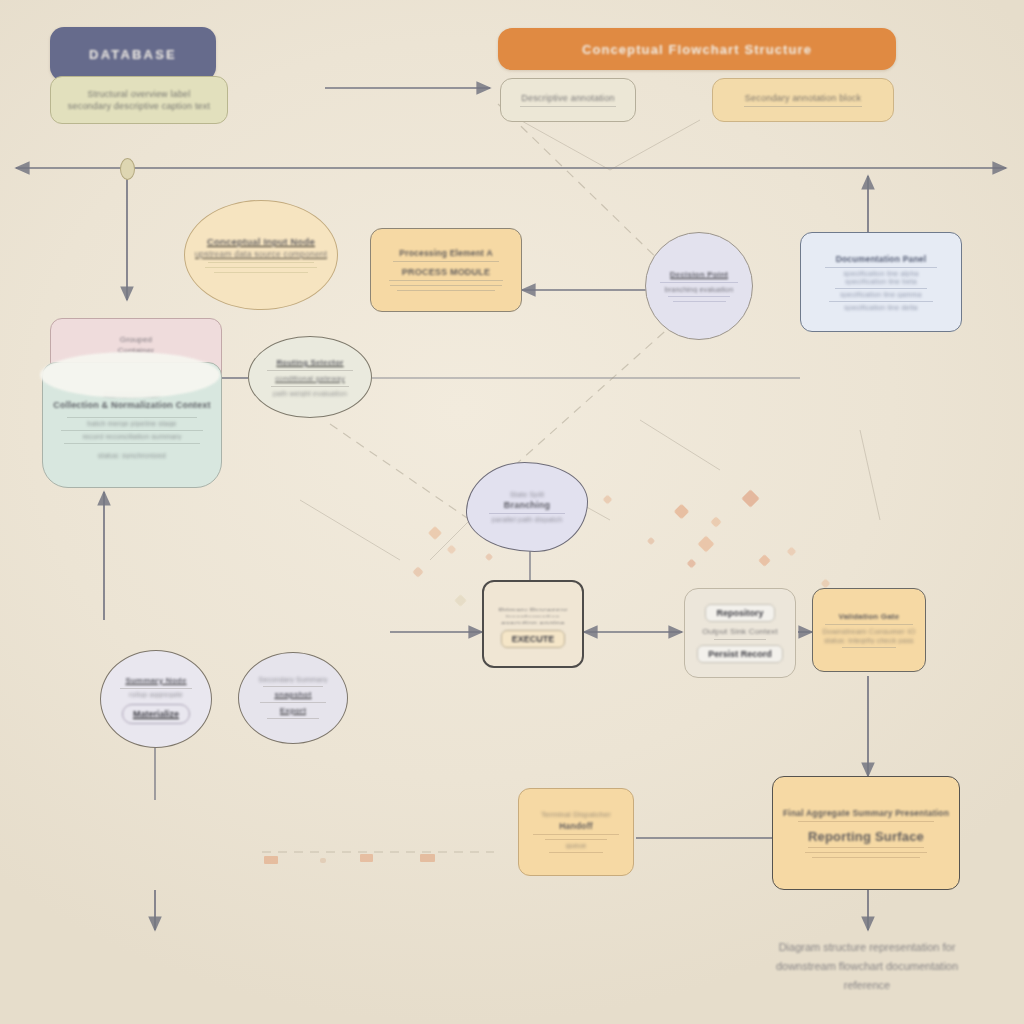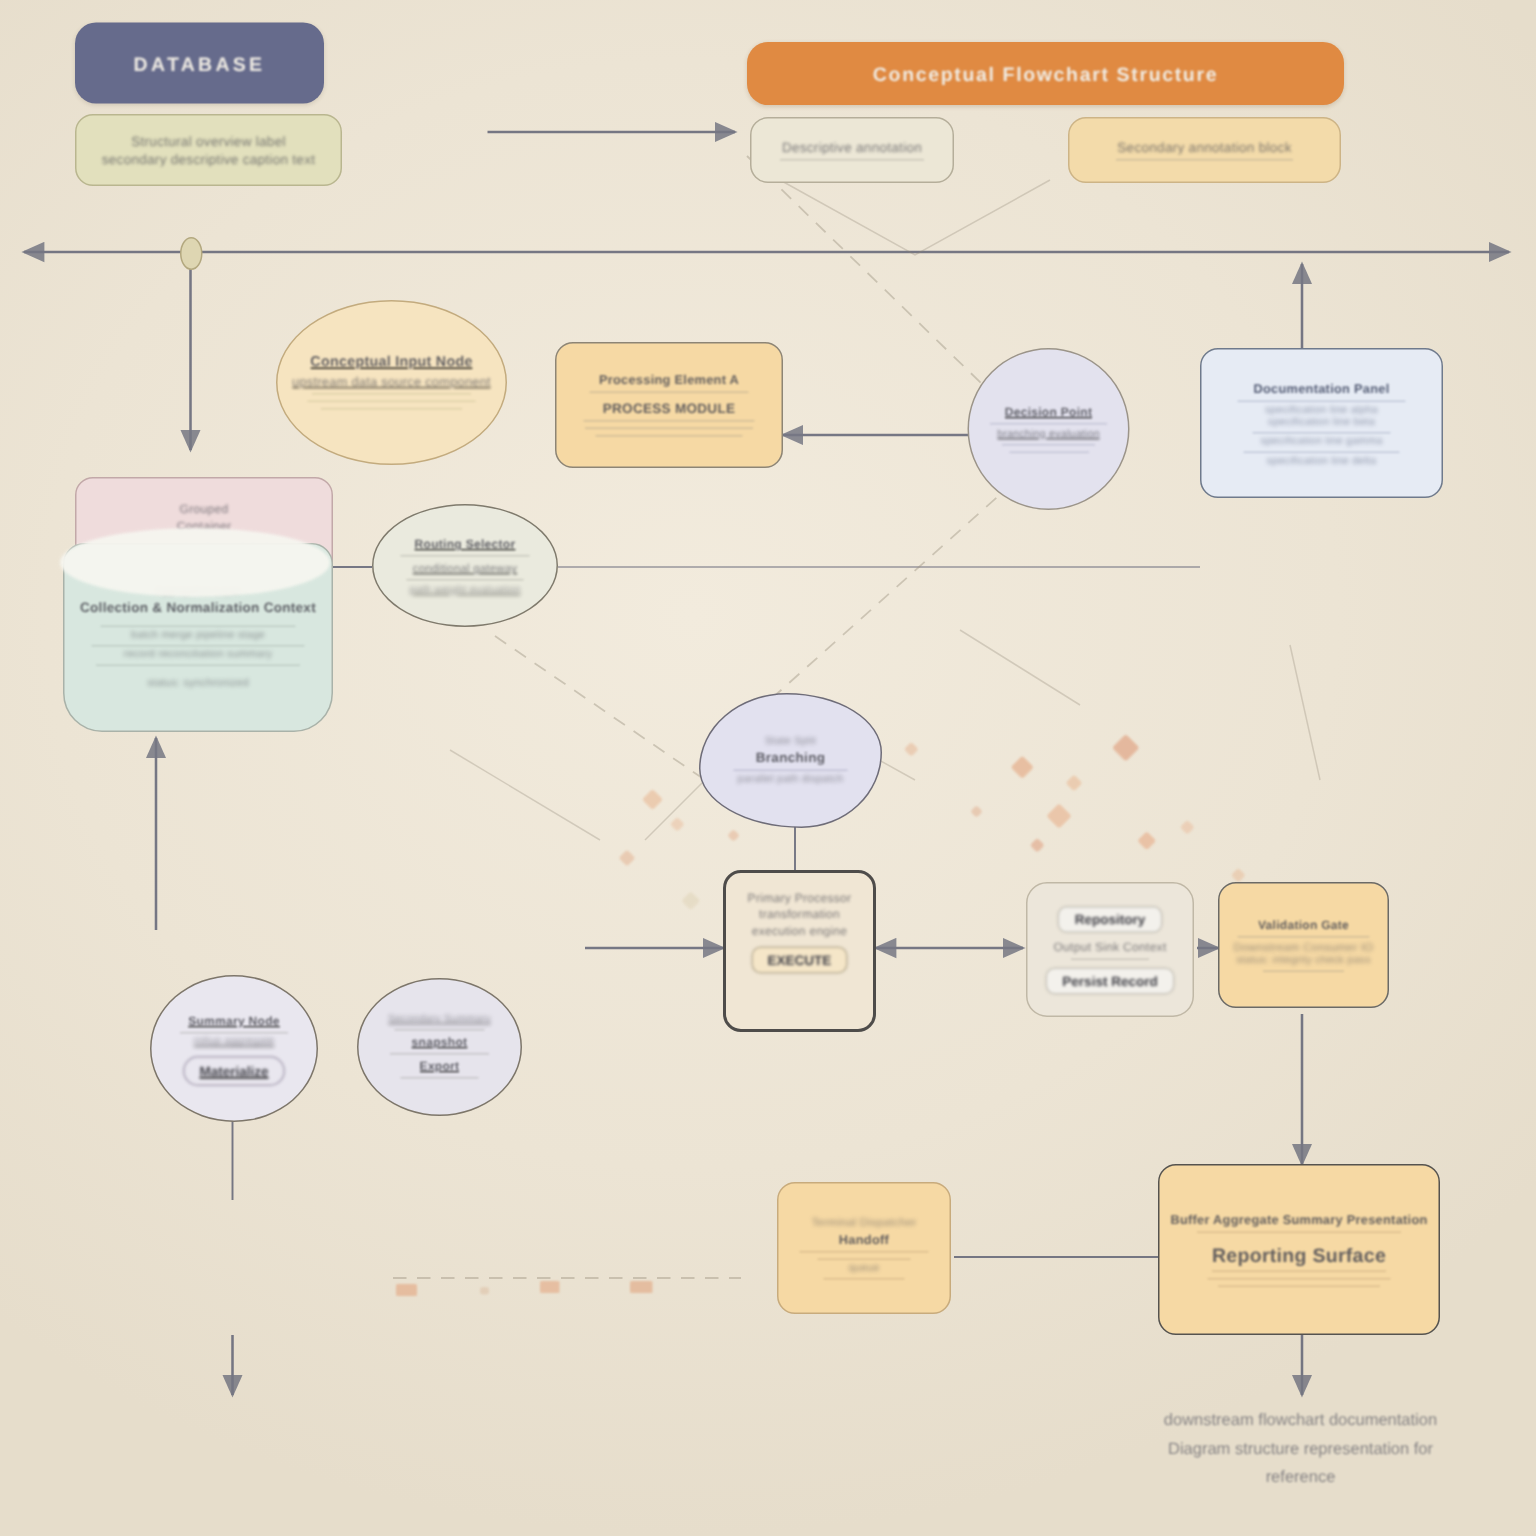--- a/index.html
+++ b/index.html
@@ -221,21 +221,21 @@
   <div class="confetti" style="left:414px;top:568px;width:8px;height:8px;background:#e0a27c;opacity:.4;"></div>
   <div class="confetti" style="left:448px;top:546px;width:7px;height:7px;background:#e8b28e;opacity:.4;"></div>
   <div class="confetti" style="left:456px;top:596px;width:9px;height:9px;background:#ddd0b2;opacity:.45;"></div>
   <div class="confetti" style="left:486px;top:554px;width:6px;height:6px;background:#e1a27e;opacity:.4;"></div>
   <div class="confetti" style="left:264px;top:856px;width:14px;height:8px;background:#e39a70;opacity:.5;border-radius:1px;transform:none;"></div>
   <div class="confetti" style="left:320px;top:858px;width:6px;height:5px;background:#d8b495;opacity:.4;transform:none;"></div>
   <div class="confetti" style="left:360px;top:854px;width:13px;height:8px;background:#e49d74;opacity:.5;border-radius:1px;transform:none;"></div>
   <div class="confetti" style="left:420px;top:854px;width:15px;height:8px;background:#e09a70;opacity:.5;border-radius:1px;transform:none;"></div>
   <div class="confetti" style="left:822px;top:580px;width:7px;height:7px;background:#e7b188;opacity:.4;"></div>
 
-  <div class="node pill" style="left:50px;top:15px;width:166px;height:54px;background:#666b8c;box-shadow:0 1px 3px rgba(90,80,60,.18);">
+  <div class="node pill" style="left:50px;top:27px;width:166px;height:54px;background:#666b8c;box-shadow:0 1px 3px rgba(90,80,60,.18);">
     <span class="hdr-text">DATABASE</span>
   </div>
 
   <div class="node pill" style="left:498px;top:28px;width:398px;height:42px;background:#e08a42;box-shadow:0 1px 3px rgba(120,80,40,.2);">
     <span class="hdr-text" style="letter-spacing:1.1px;">Conceptual Flowchart Structure</span>
   </div>
 
   <div class="node rect" style="left:50px;top:76px;width:178px;height:48px;background:#e2e0bd;border-color:#b9b68f;border-width:1px;">
     <span class="psub">Structural overview label</span>
     <span class="psub">secondary descriptive caption text</span>
@@ -316,21 +316,21 @@
     <span class="pline">path weight evaluation</span>
   </div>
 
   <div class="node" style="left:466px;top:462px;width:122px;height:90px;background:#e2e1ef;border:1.4px solid #6e6c78;border-radius:48% 52% 44% 56% / 56% 44% 56% 44%;">
     <span class="pline" style="font-size:7px;">State Split</span>
     <span class="ptitle" style="font-size:9px;">Branching</span>
     <div class="smudge" style="width:64%;background:#8787a6;"></div>
     <span class="pline">parallel path dispatch</span>
   </div>
 
-  <div class="node rect" style="left:482px;top:580px;width:102px;height:108px;background:#f0e6d4;border-color:#4e4c4a;border-width:2px;padding:6px;justify-content:flex-start;">
+  <div class="node rect" style="left:482px;top:580px;width:102px;height:88px;background:#f0e6d4;border-color:#4e4c4a;border-width:2px;padding:18px;justify-content:flex-start;">
     <span class="psub" style="font-size:8px;margin-top:6px;">Primary Processor</span>
     <span class="psub" style="font-size:8px;">transformation</span>
     <span class="psub" style="font-size:8px;">execution engine</span>
     <div class="chip">EXECUTE</div>
   </div>
 
   <div class="node rect" style="left:684px;top:588px;width:112px;height:90px;background:#ece6da;border-color:#c0b8a6;border-width:1px;border-radius:14px;">
     <div class="chip plain" style="margin-top:0;">Repository</div>
     <span class="psub" style="font-size:8px;margin-top:5px;">Output Sink Context</span>
     <div class="smudge" style="width:48%"></div>
@@ -365,28 +365,28 @@
   <div class="node rect" style="left:518px;top:788px;width:116px;height:88px;background:#f6d9a4;border-color:#c8ab7c;border-width:1px;padding:6px;">
     <span class="pline" style="font-size:7.5px;">Terminal Dispatcher</span>
     <span class="ptitle" style="font-size:8.5px;">Handoff</span>
     <div class="smudge" style="width:84%;background:#a98b66;"></div>
     <div class="smudge" style="width:60%;background:#a98b66;"></div>
     <span class="pline">queue</span>
     <div class="smudge" style="width:52%;background:#a98b66;"></div>
   </div>
 
   <div class="node rect" style="left:772px;top:776px;width:188px;height:114px;background:#f6d9a4;border-color:#55534f;border-width:1.8px;padding:8px;">
-    <span class="ptitle" style="font-size:8.5px;">Buffer Aggregate Summary Presentation</span>
+    <span class="ptitle" style="font-size:8.5px;">Final Aggregate Summary Presentation</span>
     <div class="smudge" style="width:80%;background:#a98b66;"></div>
     <span class="ptitle" style="font-size:13px;margin-top:5px;">Reporting Surface</span>
     <div class="smudge" style="width:68%;background:#a98b66;"></div>
     <div class="smudge" style="width:72%;background:#a98b66;"></div>
     <div class="smudge" style="width:64%;background:#a98b66;"></div>
   </div>
 
 
   <div class="caption" style="left:722px;top:938px;width:290px;">
+    <span>Diagram structure representation for</span>
     <span>downstream flowchart documentation</span>
-    <span>Diagram structure representation for</span>
     <span>reference</span>
   </div>
 
 </div>
 
 </body></html>

